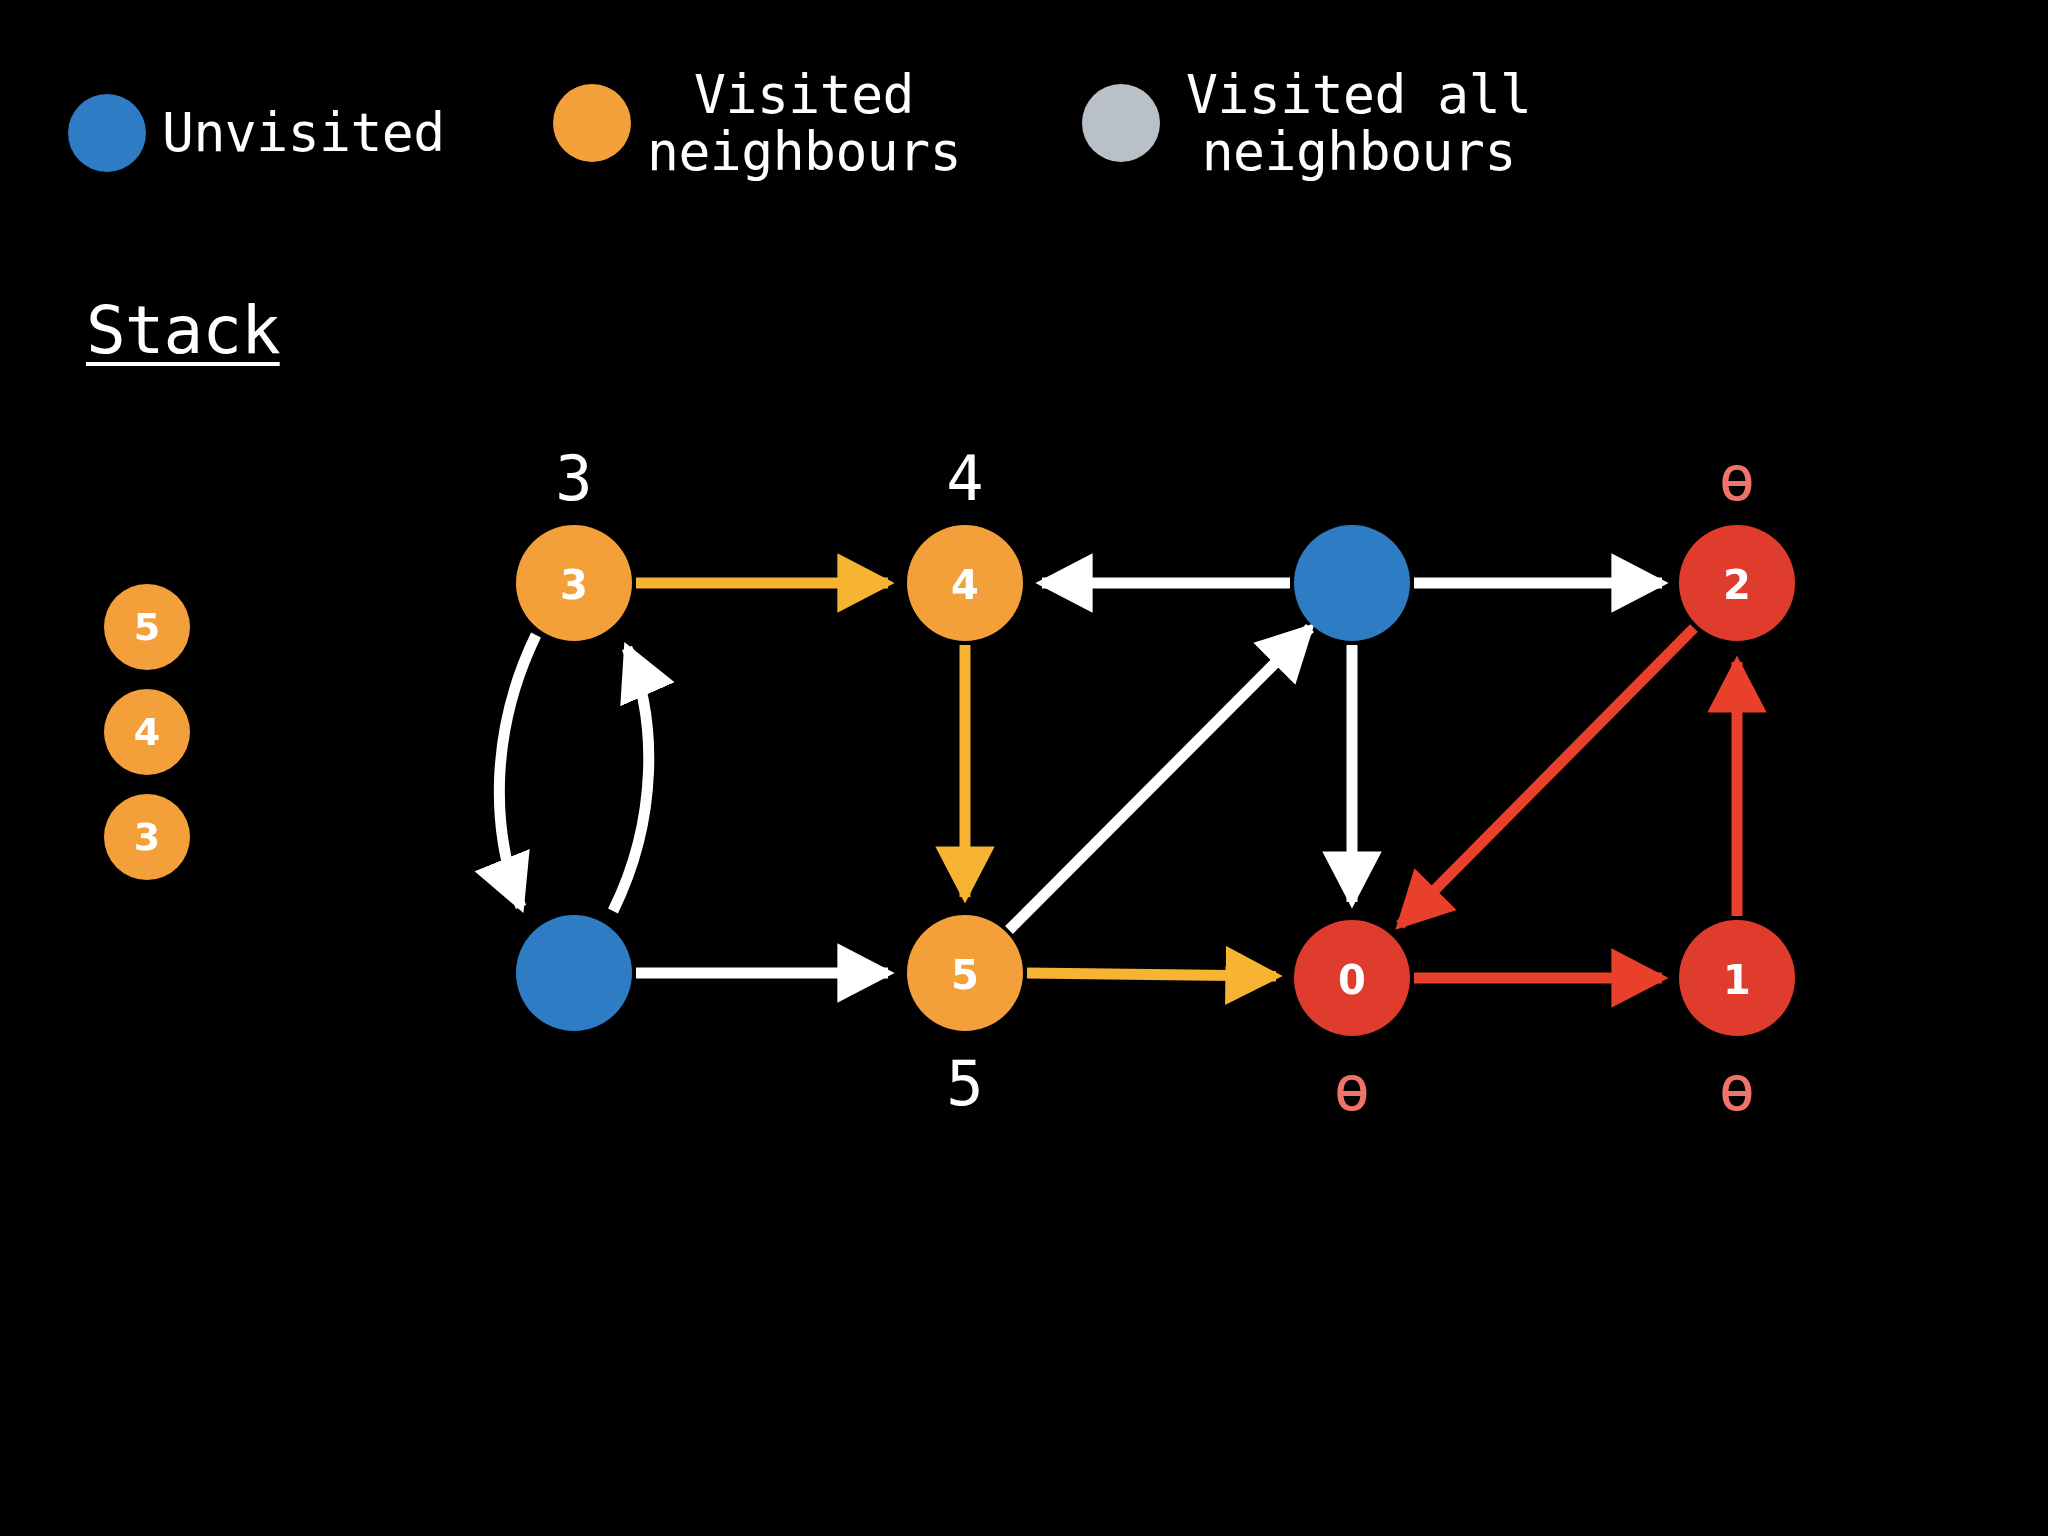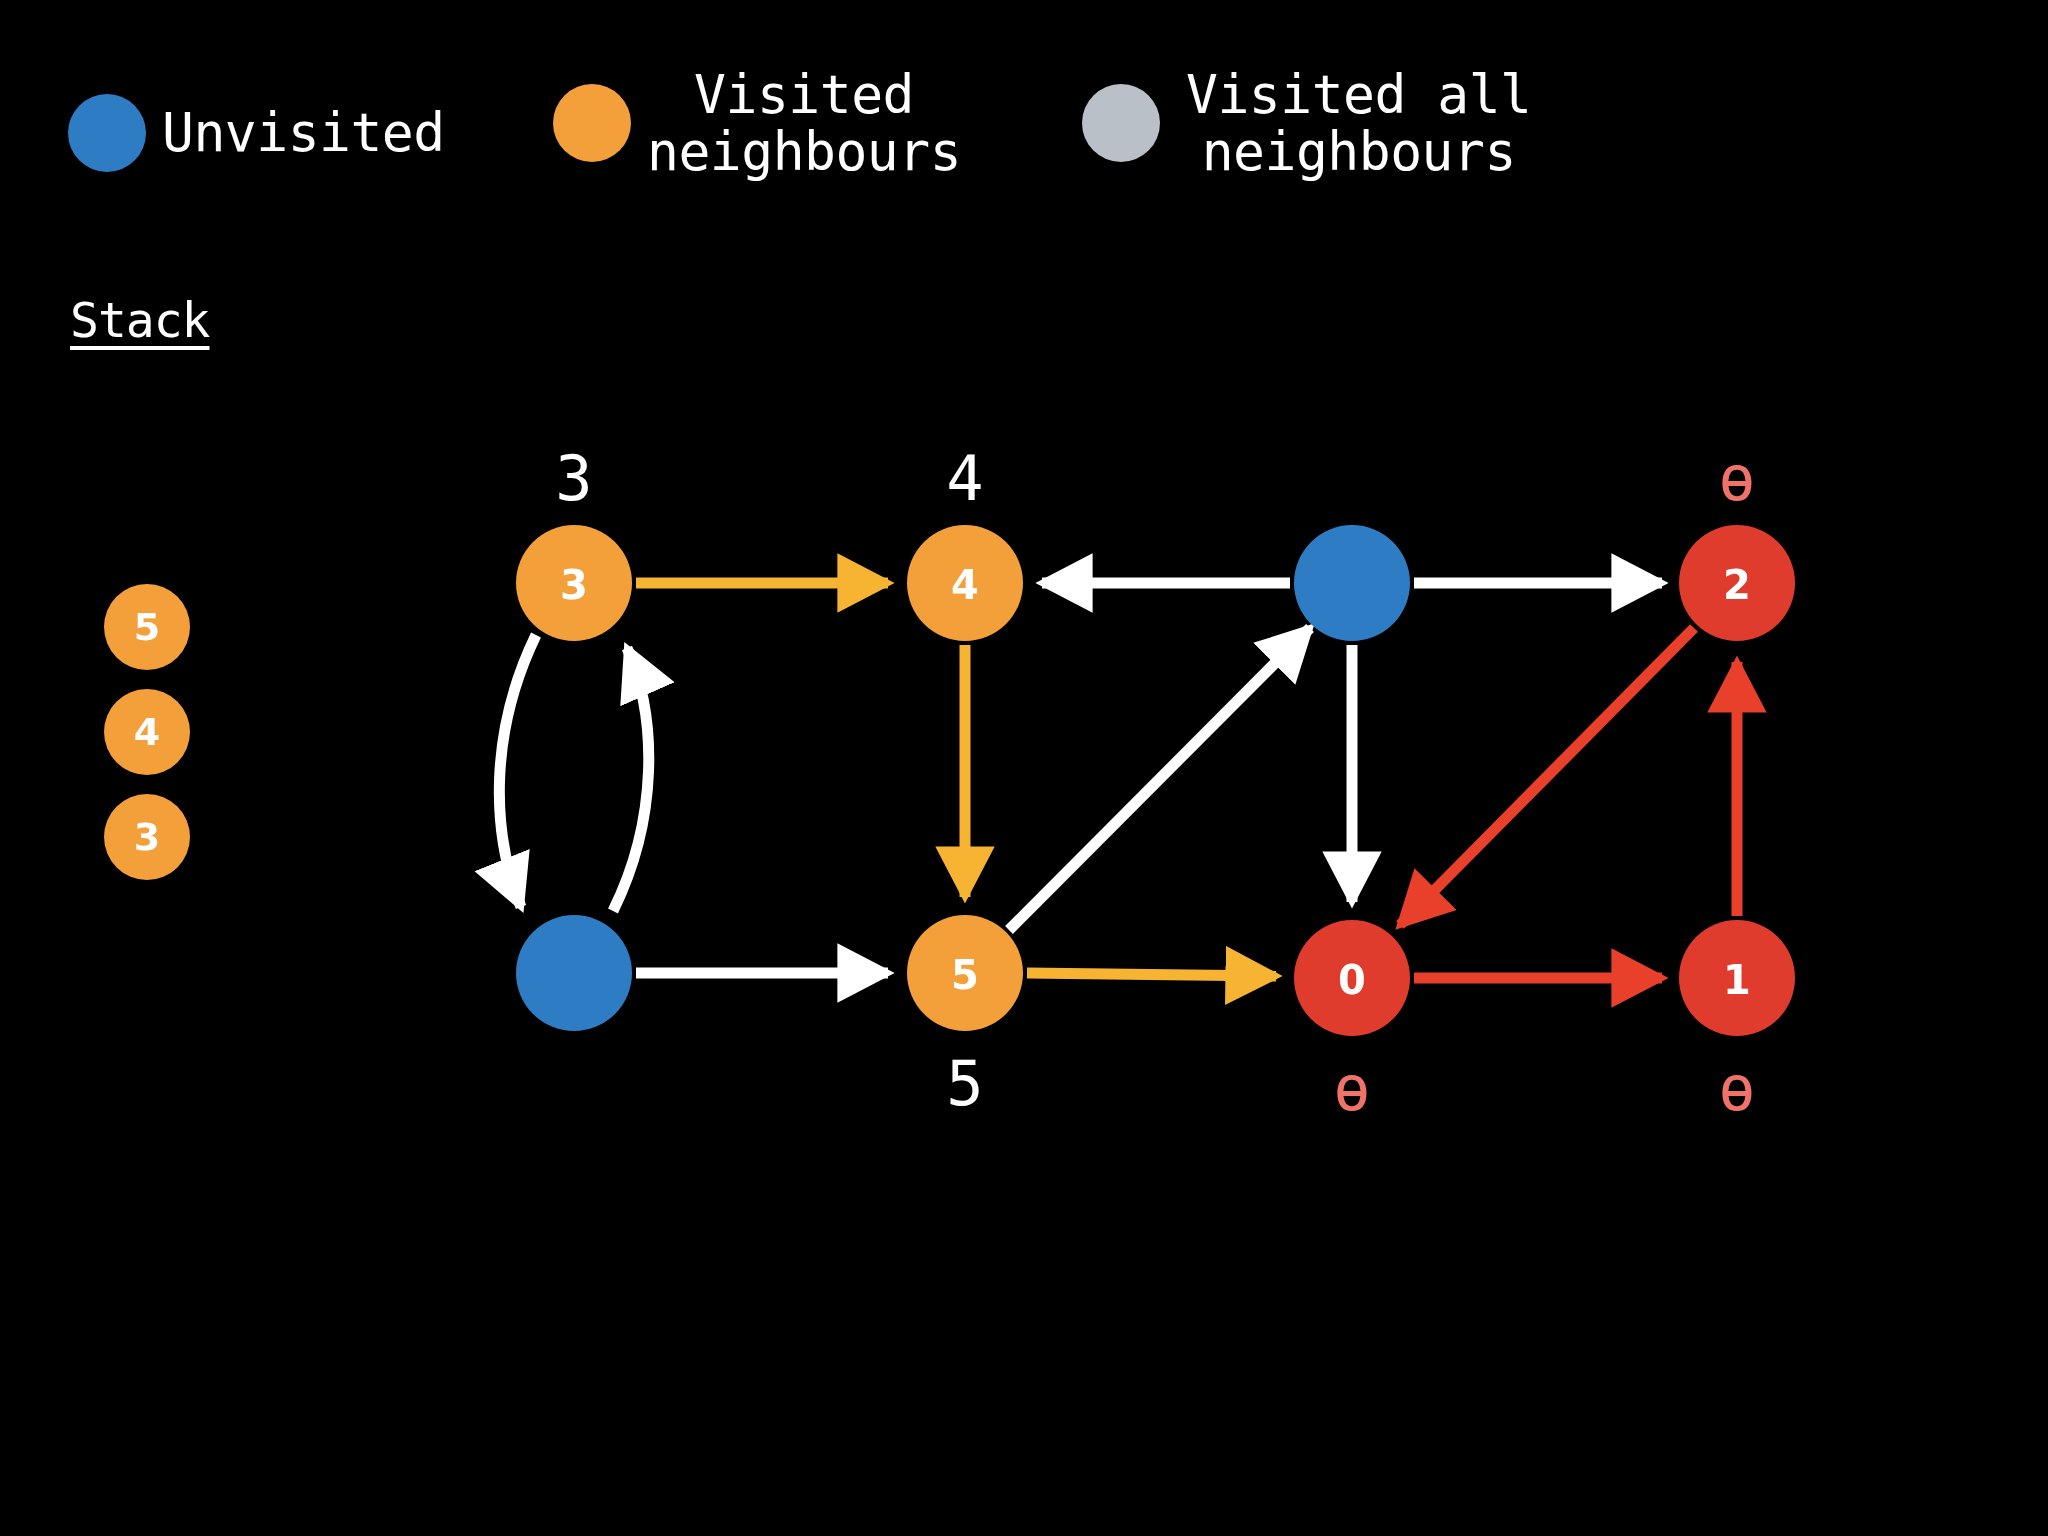--- a/index.html
+++ b/index.html
@@ -63,25 +63,26 @@
   
   #stack-panel {
     position: absolute;
     left: 70px;
     top: 292px;
     width: 330px;
   }
   #stack-title {
     color: #ffffff;
     font-family: "DejaVu Sans Mono", monospace;
-    font-size: 48px;
+    font-size: 66px;
     text-decoration: underline;
     text-underline-offset: 9px;
     text-decoration-thickness: 4px;
     letter-spacing: -1px;
+    margin-left: 16px;
   }
   #stack-items {
     position: absolute;
     left: 34px;
     top: 292px;
     display: flex;
     flex-direction: column;
     gap: 19px;
   }
   .stack-node {

